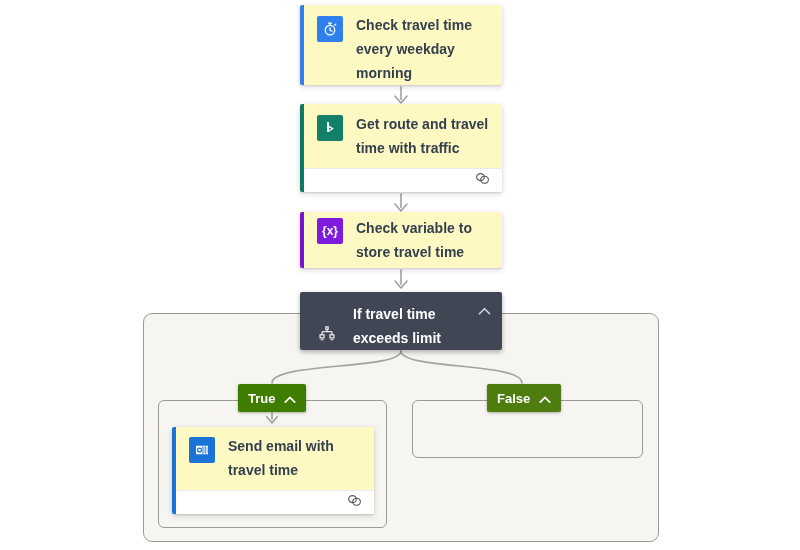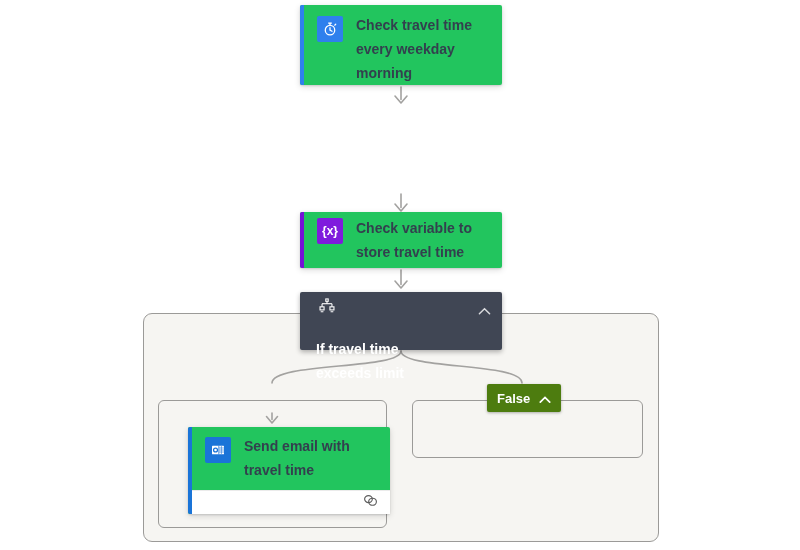--- a/index.html
+++ b/index.html
@@ -14,50 +14,50 @@
   .scope.outer{left:143px;top:313px;width:516px;height:229px;border-radius:9px;background:#f6f5f2;z-index:1;}
   .scope.inner{border-radius:6px;z-index:1;}
   .true-scope{left:158px;top:400px;width:229px;height:128px;}
   .false-scope{left:412px;top:400px;width:231px;height:58px;}
 
   
   svg.connectors{position:absolute;left:0;top:0;z-index:2;pointer-events:none;}
   svg.connectors path{stroke:#a3a2a0;stroke-width:1.6;fill:none;stroke-linecap:round;stroke-linejoin:round;}
 
   
-  .card{position:absolute;background:#22c55e;border-radius:2px;z-index:3;
+  .card{position:absolute;background:#fef9c3;border-radius:2px;z-index:3;
         box-shadow:0 1px 2px rgba(0,0,0,.12), 0 2px 6px rgba(0,0,0,.14);cursor:pointer;}
   .accent{position:absolute;left:0;top:0;bottom:0;width:4px;border-radius:2px 0 0 2px;}
   .card-body{display:flex;gap:13px;padding:8px 10px 8px 17px;align-items:flex-start;}
   .icon-tile{width:26px;height:26px;border-radius:2px;flex:none;display:flex;
              align-items:center;justify-content:center;margin-top:3px;}
   .card-title{font-size:14px;font-weight:bold;color:#33404e;line-height:24px;}
   .w128{width:128px;} .w140{width:140px;} .w150{width:152px;}
   .card-footer{position:absolute;left:4px;right:0;bottom:0;height:24px;border-top:1px solid #ebebeb;
                display:flex;align-items:center;justify-content:flex-end;padding-right:10px;background:#fff;}
 
   .trigger-card{left:300px;top:5px;width:202px;height:80px;}
   .bing-card{left:300px;top:104px;width:202px;height:88px;}
   .variable-card{left:300px;top:212px;width:202px;height:56px;}
   .variable-card .card-body{padding-top:4px;}
   .variable-card .icon-tile{margin-top:2px;}
-  .sendmail-card{left:172px;top:427px;width:202px;height:87px;margin-left:16px;}
+  .sendmail-card{left:172px;top:427px;width:202px;height:87px;}
   .sendmail-card .card-body{padding-top:7px;}
 
   .tile-blue{background:#2f80ed;} .acc-blue{background:#2f80ed;}
   .tile-teal{background:#128069;} .acc-teal{background:#0e7a64;}
   .tile-purple{background:#7f1bdd;} .acc-purple{background:#7712d6;}
   .tile-outlook{background:#1a74d8;} .acc-outlook{background:#1a74d8;}
 
   .vx{color:#fff;font-size:12px;font-weight:bold;letter-spacing:0;}
 
   
   .condition-card{left:300px;top:292px;width:202px;height:58px;background:#404654;border-radius:2px;
         position:absolute;z-index:3;box-shadow:0 2px 5px rgba(0,0,0,.3);cursor:pointer;}
-  .cond-body{display:flex;align-items:flex-start;gap:15px;height:100%;padding:4px 30px 0 16px;flex-direction:column;}
+  .cond-body{display:flex;align-items:flex-end;gap:15px;height:100%;padding:12px 30px 0 16px;}
   .cond-title{font-size:14px;font-weight:bold;color:#ffffff;line-height:24px;width:112px;}
   .cond-chevron{position:absolute;right:11px;top:9px;cursor:pointer;}
 
   
   .branch-badge{position:absolute;height:28px;display:flex;align-items:center;justify-content:center;
         gap:9px;padding:0 10px;color:#fff;font-size:13px;font-weight:bold;border-radius:2px;
         box-shadow:0 1px 3px rgba(0,0,0,.3);z-index:4;cursor:pointer;}
   .true-badge{left:238px;top:384px;min-width:68px;background:#3f7d00;}
   .false-badge{left:487px;top:384px;min-width:70px;background:#4d7c0f;}
 </style>
@@ -88,20 +88,41 @@
           <path d="M12 10.2 V13.5 L14.7 15"></path>
           <path d="M12 4.4 V7.2"></path>
             <path d="M10.1 4.1 H13.9"></path>
           <path d="M18.3 6.9 L19.6 5.7"></path>
         </svg>
       </div>
       <div class="card-title w128">Check travel time every weekday morning</div>
     </div>
   </div>
 
+  <div class="card bing-card">
+    <div class="accent acc-teal"></div>
+    <div class="card-body">
+      <div class="icon-tile tile-teal">
+        <svg width="16" height="16" viewBox="0 0 24 24">
+          <rect x="7.6" y="3" width="3" height="14.8" fill="#fff"></rect>
+          <polygon points="10.6,8.6 17.8,12.8 10.6,17.8" fill="#fff"></polygon>
+          <polygon points="10.6,11.6 14.7,12.9 10.6,15.3" fill="#128069"></polygon>
+        </svg>
+      </div>
+      <div class="card-title w140">Get route and travel time with traffic</div>
+    </div>
+    <div class="card-footer">
+      <span>
+        <svg width="18" height="15" viewBox="0 0 20 16" fill="none" stroke="#5e5e5e" stroke-width="1.3">
+          <ellipse cx="7.2" cy="6.4" rx="4.3" ry="3.9"></ellipse>
+          <ellipse cx="11.7" cy="9.4" rx="4.3" ry="3.9"></ellipse>
+        </svg>
+      </span>
+    </div>
+  </div>
 
   <div class="card variable-card">
     <div class="accent acc-purple"></div>
     <div class="card-body">
       <div class="icon-tile tile-purple">
         <span class="vx">{x}</span>
       </div>
       <div class="card-title w140">Check variable to store travel time</div>
     </div>
   </div>
@@ -121,20 +142,28 @@
       </span>
       <div class="cond-title">If travel time exceeds limit</div>
     </div>
     <span class="cond-chevron">
       <svg width="13" height="8" viewBox="0 0 14 8">
           <path d="M1.5 7 L7 1.5 L12.5 7" stroke="#d8dadd" stroke-width="1.6" fill="none" stroke-linecap="round"></path>
         </svg>
     </span>
   </div>
 
+  <div class="branch-badge true-badge">
+    <span>True</span>
+    <span>
+      <svg width="12" height="7" viewBox="0 0 14 8">
+          <path d="M1.5 7 L7 1.5 L12.5 7" stroke="#ffffff" stroke-width="2" fill="none" stroke-linecap="round"></path>
+        </svg>
+    </span>
+  </div>
 
   <div class="branch-badge false-badge">
     <span>False</span>
     <span>
       <svg width="12" height="7" viewBox="0 0 14 8">
           <path d="M1.5 7 L7 1.5 L12.5 7" stroke="#ffffff" stroke-width="2" fill="none" stroke-linecap="round"></path>
         </svg>
     </span>
   </div>
 

